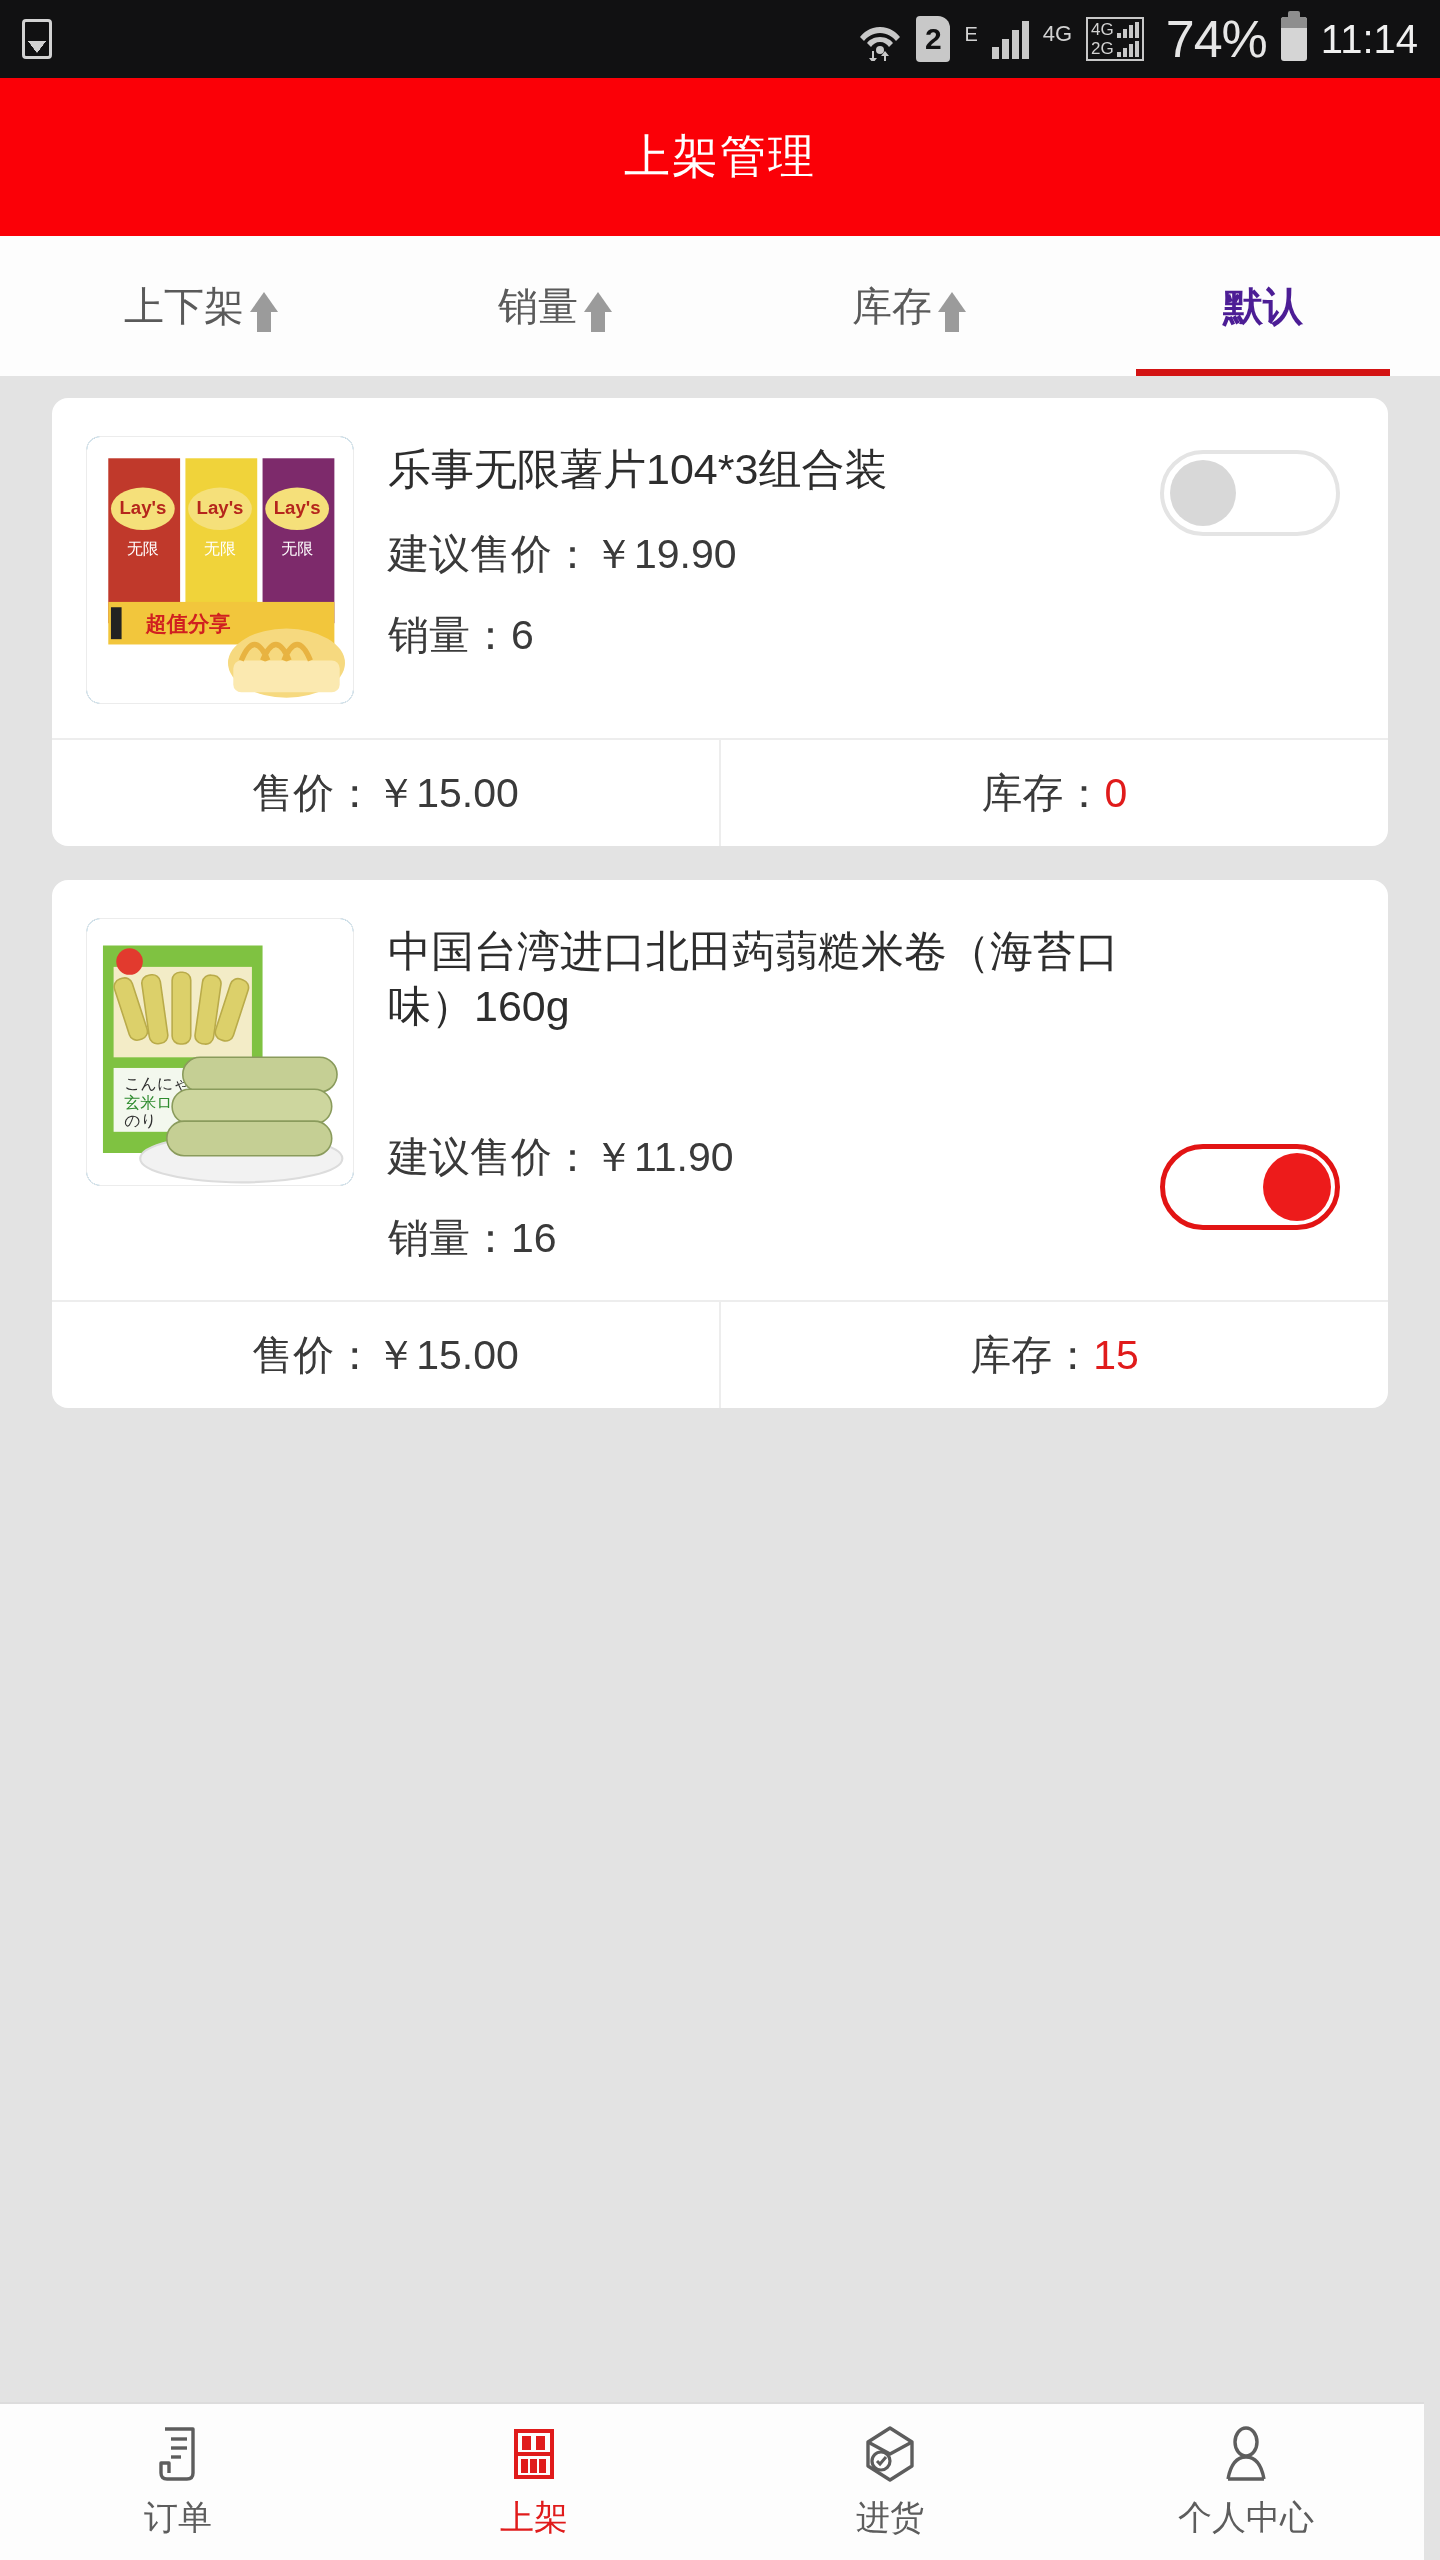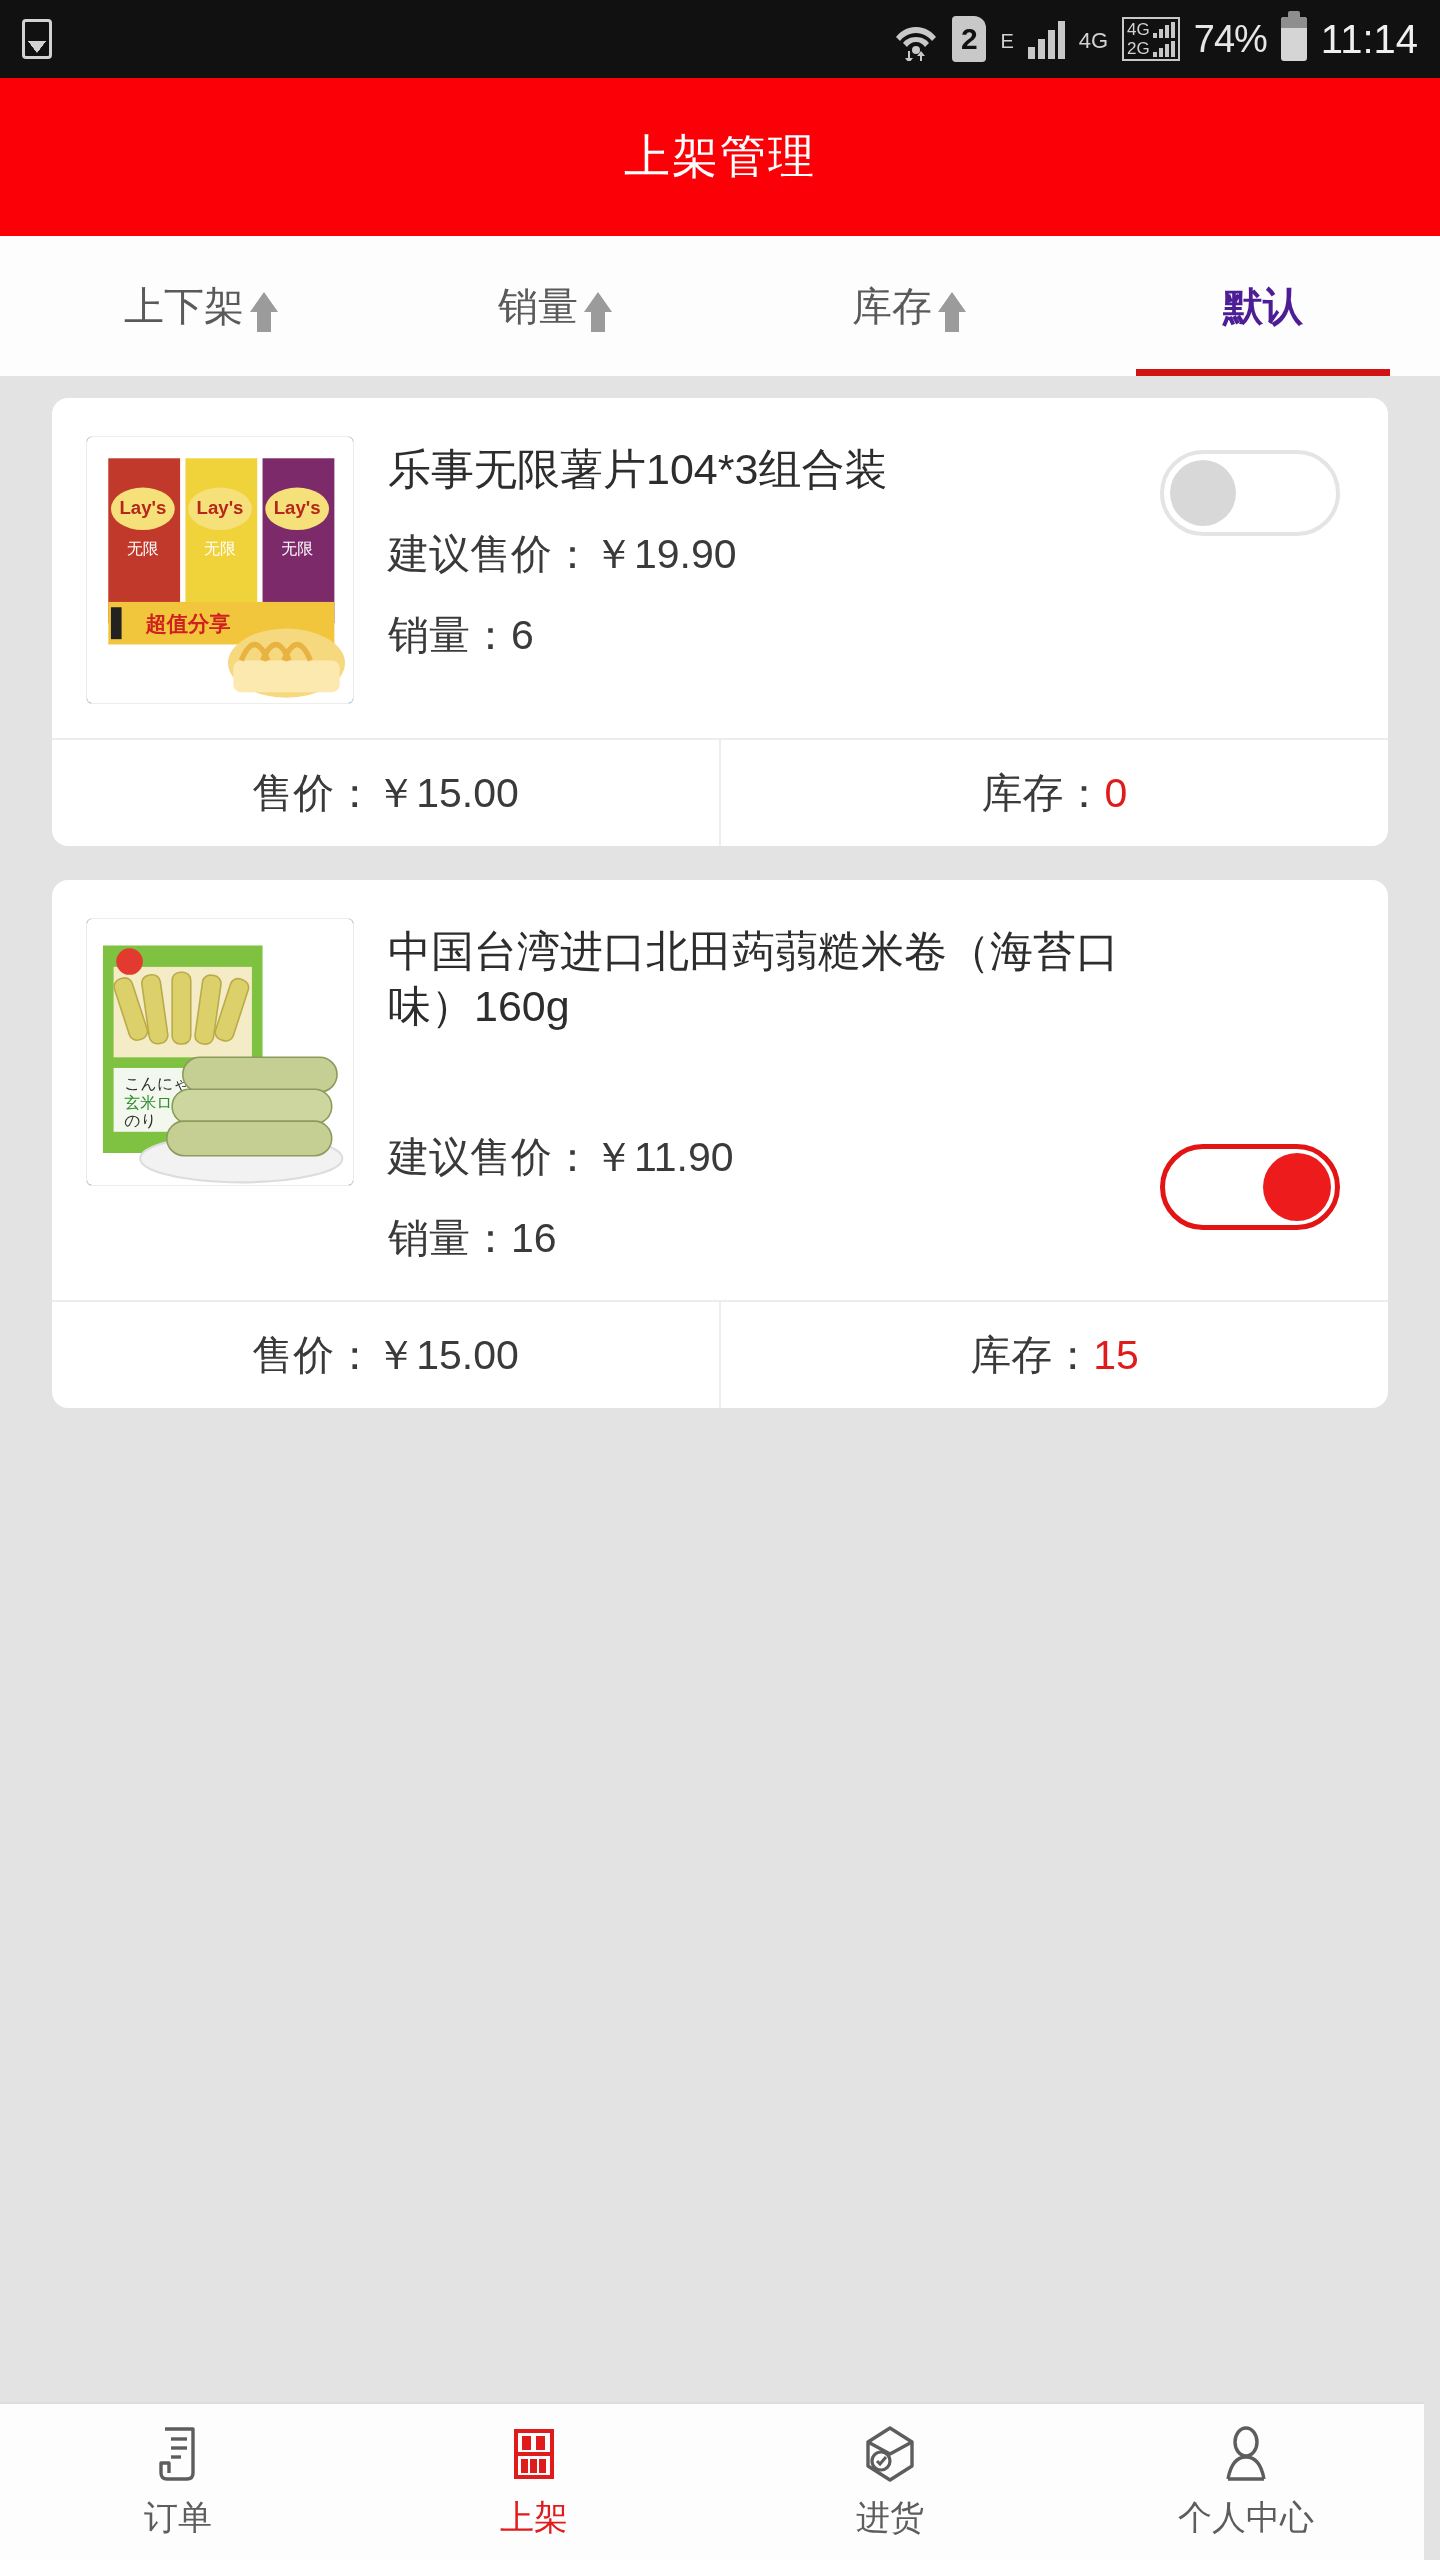--- a/index.html
+++ b/index.html
@@ -39,21 +39,21 @@
   .sig-bars { display:flex; align-items:flex-end; gap:3px; height:40px; }
   .sig-bars i { width:7px; background:#c8c8c8; display:block; }
   .net-4g { font-size:22px; color:#d2d2d2; align-self:flex-start; margin-top:12px;}
   .boxed {
     border:2px solid #c8c8c8; padding:2px 3px; display:flex; flex-direction:column;
     gap:2px; font-size:17px; line-height:1;
   }
   .boxed .row { display:flex; align-items:flex-end; gap:3px; color:#d2d2d2;}
   .mini-bars { display:flex; align-items:flex-end; gap:2px; height:16px;}
   .mini-bars i { width:4px; background:#c8c8c8; display:block;}
-  .battery-pct { font-size:38px; color:#e6e6e6; letter-spacing:-1px;}
+  .battery-pct { font-size:52px; color:#e6e6e6; letter-spacing:-1px;margin-left:8px;}
   .battery {
     width:26px; height:44px; border-radius:3px; background:#d5d5d5; position:relative;
   }
   .battery::before{
     content:""; position:absolute; top:-6px; left:7px; width:12px;height:6px;
     background:#8e8e8e; border-radius:2px 2px 0 0;
   }
   .battery::after{
     content:""; position:absolute; top:0; left:0; right:0; height:11px;
     background:#8e8e8e; border-radius:3px 3px 0 0;
@@ -90,21 +90,21 @@
     height:7px; background:#d31313;
   }
 
   
   .content { background:#e3e3e3; padding:22px 0 0 0; height:2040px;}
   .card {
     background:#fff; margin:0 52px 34px 52px; border-radius:16px; overflow:hidden;
   }
   .card-top { display:flex; padding:38px 34px 34px 34px; position:relative;}
   .thumb {
-    width:268px; height:268px; border-radius:6px; border:1px solid #ececec;
+    width:268px; height:268px; border-radius:14px; border:1px solid #ececec;
     background:#0369a1; flex:0 0 auto; overflow:hidden; position:relative;
   }
   .thumb svg { width:100%; height:100%; display:block;}
   .info { margin-left:34px; flex:1; padding-top:6px; padding-right:200px;}
   .p-name { font-size:43px; color:#2d2d2d; line-height:1.28; }
   .p-price { font-size:41px; color:#3a3a3a; margin-top:30px;}
   .p-sales { font-size:41px; color:#3a3a3a; margin-top:26px;}
   .card2 .p-price { margin-top:96px; }
 
   .toggle {

